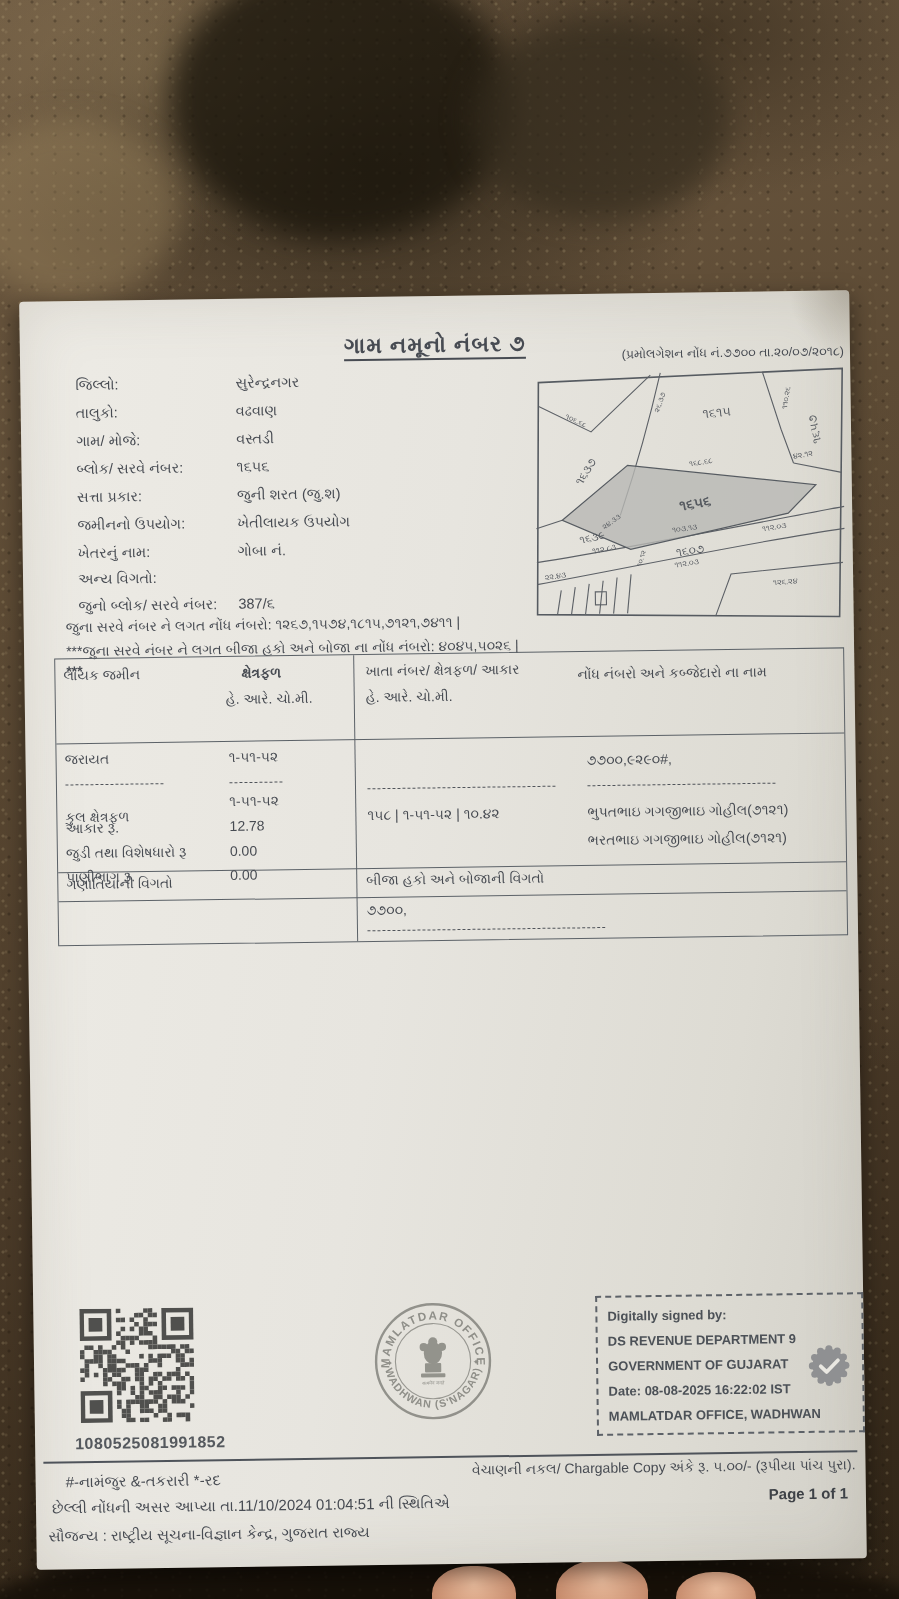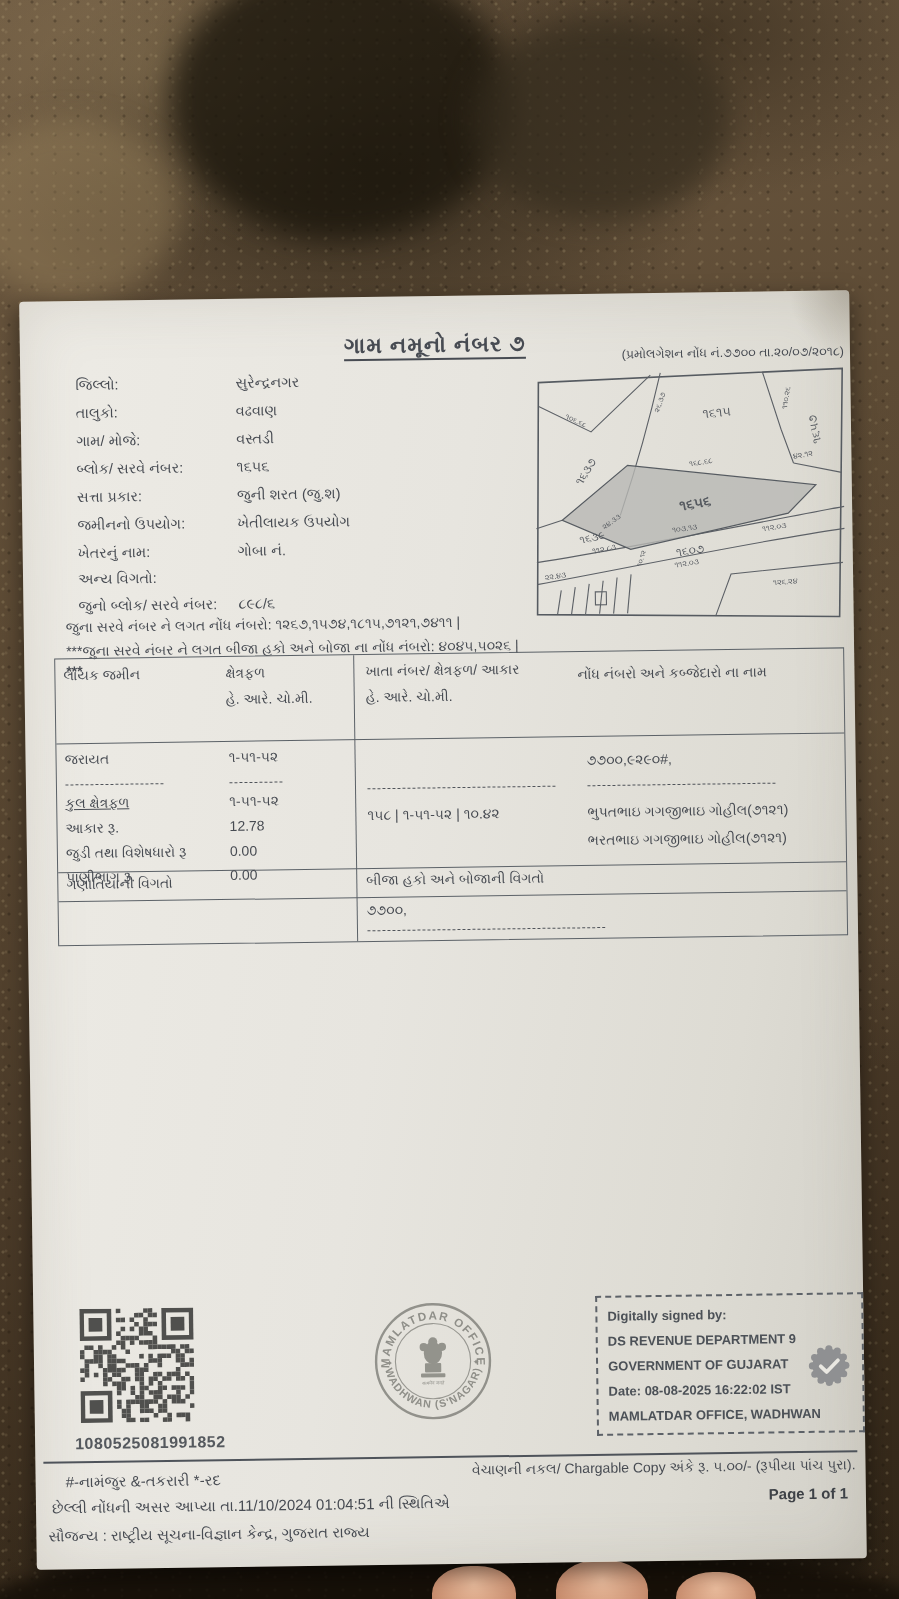--- a/index.html
+++ b/index.html
@@ -81,21 +81,21 @@
 
   <div class="fields">
     <div class="frow"><span class="flabel">જિલ્લો:</span><span class="fvalue">સુરેન્દ્રનગર</span></div>
     <div class="frow"><span class="flabel">તાલુકો:</span><span class="fvalue">વઢવાણ</span></div>
     <div class="frow"><span class="flabel">ગામ/ મોજે:</span><span class="fvalue">વસ્તડી</span></div>
     <div class="frow"><span class="flabel">બ્લોક/ સરવે નંબર:</span><span class="fvalue">૧૬૫૬</span></div>
     <div class="frow"><span class="flabel">સત્તા પ્રકાર:</span><span class="fvalue">જુની શરત (જુ.શ)</span></div>
     <div class="frow"><span class="flabel">જમીનનો ઉપયોગ:</span><span class="fvalue">ખેતીલાયક ઉપયોગ</span></div>
     <div class="frow"><span class="flabel">ખેતરનું નામ:</span><span class="fvalue">ગોબા નં.</span></div>
     <div class="frow" style="height:25px;line-height:25px;"><span class="flabel">અન્ય વિગતો:</span><span class="fvalue"></span></div>
-    <div class="frow"><span class="flabel">જુનો બ્લોક/ સરવે નંબર:</span><span class="fvalue">૮૯૮/૬</span></div>
+    <div class="frow"><span class="flabel">જુનો બ્લોક/ સરવે નંબર:</span><span class="fvalue">387/૬</span></div>
   </div>
 
   <div class="t surveyline" style="top:318px;">જુના સરવે નંબર ને લગત નોંધ નંબરો: ૧૨૬૭,૧૫૭૪,૧૮૧૫,૭૧૨૧,૭૪૧૧ |</div>
   <div class="t surveyline" style="top:342px;">***જુના સરવે નંબર ને લગત બીજા હકો અને બોજા ના નોંધ નંબરો: ૪૦૪૫,૫૦૨૬ |</div>
   <div class="t surveyline" style="top:362px;font-weight:bold;">***</div>
 
   <svg class="map" viewBox="0 0 320 260">
     <polygon points="8,14 312,4 306,252 4,246" fill="none" stroke="#565b61" stroke-width="1.6"></polygon>
     <g fill="none" stroke="#5c6066" stroke-width="1.1">
       <path d="M8,38 L60,64 L120,8"></path>
@@ -136,31 +136,31 @@
     <text font-size="7.5" transform="translate(256,44) rotate(-80)">૧૧૦.૨૬</text>
   </svg>
 
   <div class="tblwrap">
     <div class="vline"></div>
     <div class="hline" style="top:84px;"></div>
     <div class="hline" style="top:213px;"></div>
     <div class="hline" style="top:242px;"></div>
 
     <div class="cell" style="left:8px;top:8px;">લાયક જમીન</div>
-    <div class="cell" style="left:170px;top:8px;">ક્ષેત્રફળ</div>
+    <div class="cell" style="left:186px;top:8px;font-weight:bold;">ક્ષેત્રફળ</div>
     <div class="cell" style="left:170px;top:34px;">હે. આરે. ચો.મી.</div>
     <div class="cell" style="left:310px;top:8px;">ખાતા નંબર/ ક્ષેત્રફળ/ આકાર</div>
     <div class="cell" style="left:310px;top:34px;">હે. આરે. ચો.મી.</div>
     <div class="cell" style="left:522px;top:14px;">નોંધ નંબરો અને કબ્જેદારો ના નામ</div>
 
     <div class="cell" style="left:8px;top:92px;">જરાયત</div>
     <div class="cell" style="left:172px;top:92px;">૧-૫૧-૫૨</div>
     <div class="cell dashes" style="left:8px;top:118px;">--------------------</div>
     <div class="cell dashes" style="left:172px;top:118px;">-----------</div>
-    <div class="cell" style="left:8px;top:136px;text-decoration:underline;">કુલ ક્ષેત્રફળ</div>
+    <div class="cell" style="left:8px;top:150px;">કુલ ક્ષેત્રફળ</div>
     <div class="cell" style="left:172px;top:136px;">૧-૫૧-૫૨</div>
     <div class="cell" style="left:8px;top:161px;">આકાર રૂ.</div>
     <div class="cell" style="left:172px;top:161px;">12.78</div>
     <div class="cell" style="left:8px;top:186px;">જુડી તથા વિશેષધારો રૂ</div>
     <div class="cell" style="left:172px;top:186px;">0.00</div>
     <div class="cell" style="left:8px;top:210px;">પાણીભાગ રૂ.</div>
     <div class="cell" style="left:172px;top:210px;">0.00</div>
 
     <div class="cell" style="left:530px;top:100px;">૭૭૦૦,૯૨૯૦#,</div>
     <div class="cell dashes" style="left:310px;top:126px;">--------------------------------------</div>

